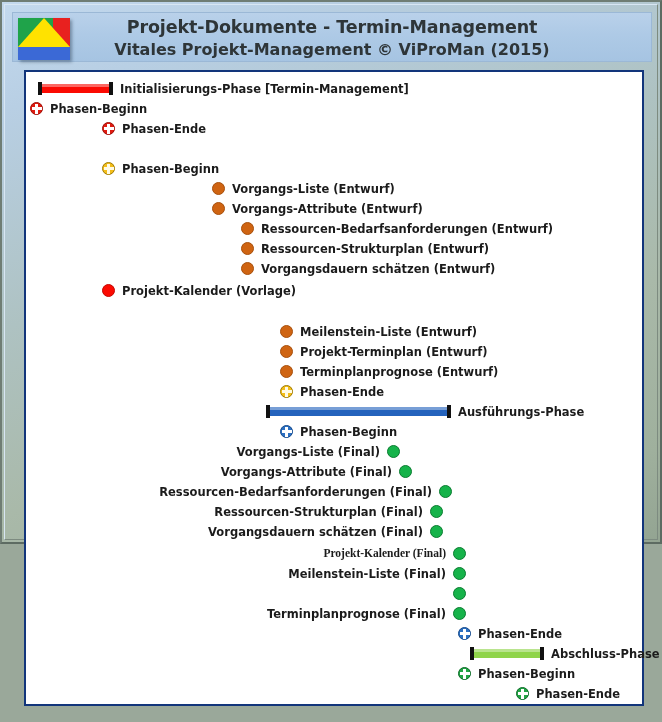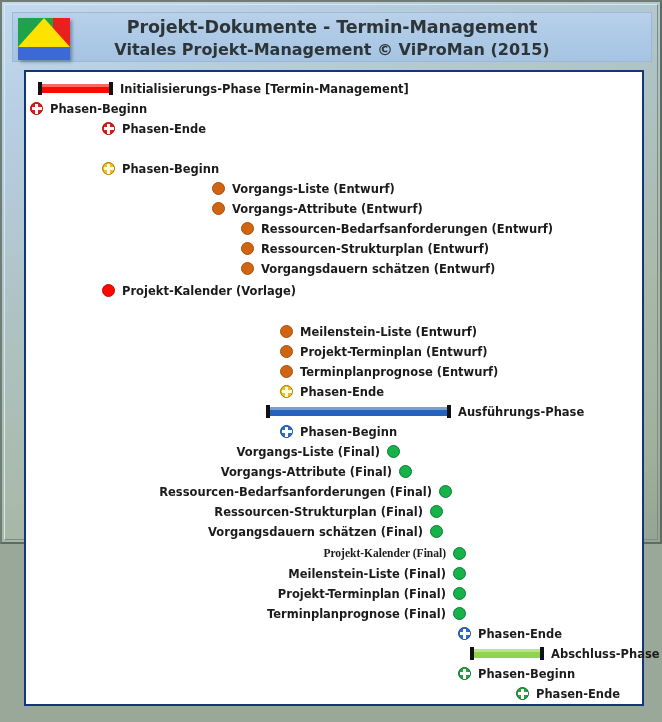--- a/index.html
+++ b/index.html
@@ -120,21 +120,21 @@
       <div class="row" style="top: 309px; left: 254px;"><span class="mk ms-gold"><span class="ring"></span><span class="cross-v"></span><span class="cross-h"></span></span><span class="gap7"></span><span class="lbl">Phasen-Ende</span></div>
       <div class="row" style="top: 329px; left: 240px;"><span class="bar blue" style="width: 185px;"><span class="cap capL"></span><span class="fill"></span><span class="sheen"></span><span class="cap capR"></span></span><span class="gap7"></span><span class="lbl">Ausführungs-Phase</span></div>
       <div class="row" style="top: 349px; left: 254px;"><span class="mk ms-blue"><span class="ring"></span><span class="cross-v"></span><span class="cross-h"></span></span><span class="gap7"></span><span class="lbl">Phasen-Beginn</span></div>
       <div class="row" style="top: 369px; right: 242px;"><span class="lbl">Vorgangs-Liste (Final)</span><span class="gap7"></span><span class="mk dot-green"><span class="ring"></span></span></div>
       <div class="row" style="top: 409px; right: 190px;"><span class="lbl">Ressourcen-Bedarfsanforderungen (Final)</span><span class="gap7"></span><span class="mk dot-green"><span class="ring"></span></span></div>
       <div class="row" style="top: 389px; right: 230px;"><span class="lbl">Vorgangs-Attribute (Final)</span><span class="gap7"></span><span class="mk dot-green"><span class="ring"></span></span></div>
       <div class="row" style="top: 429px; right: 199px;"><span class="lbl">Ressourcen-Strukturplan (Final)</span><span class="gap7"></span><span class="mk dot-green"><span class="ring"></span></span></div>
       <div class="row" style="top: 449px; right: 199px;"><span class="lbl">Vorgangsdauern schätzen (Final)</span><span class="gap7"></span><span class="mk dot-green"><span class="ring"></span></span></div>
       <div class="row" style="top: 471px; right: 176px; font-family: Liberation Serif, serif;"><span class="lbl">Projekt-Kalender (Final)</span><span class="gap7"></span><span class="mk dot-green"><span class="ring"></span></span></div>
       <div class="row" style="top: 491px; right: 176px;"><span class="lbl">Meilenstein-Liste (Final)</span><span class="gap7"></span><span class="mk dot-green"><span class="ring"></span></span></div>
-      <div class="row" style="top: 511px; right: 176px;"><span class="lbl">Projekt-Terminplan (Final)</span><span class="gap7"></span><span class="mk dot-green"><span class="ring"></span></span></div>
+      <div class="row" style="top: 511px; right: 176px;"><span class="gap7"></span><span class="mk dot-green"><span class="ring"></span></span></div>
       <div class="row" style="top: 531px; right: 176px;"><span class="lbl">Terminplanprognose (Final)</span><span class="gap7"></span><span class="mk dot-green"><span class="ring"></span></span></div>
       <div class="row" style="top: 551px; left: 432px;"><span class="mk ms-blue"><span class="ring"></span><span class="cross-v"></span><span class="cross-h"></span></span><span class="gap7"></span><span class="lbl">Phasen-Ende</span></div>
       <div class="row" style="top: 571px; left: 444px;"><span class="bar green" style="width: 74px;"><span class="cap capL"></span><span class="fill"></span><span class="sheen"></span><span class="cap capR"></span></span><span class="gap7"></span><span class="lbl">Abschluss-Phase</span></div>
       <div class="row" style="top: 591px; left: 432px;"><span class="mk ms-green"><span class="ring"></span><span class="cross-v"></span><span class="cross-h"></span></span><span class="gap7"></span><span class="lbl">Phasen-Beginn</span></div>
       <div class="row" style="top: 611px; left: 490px;"><span class="mk ms-green"><span class="ring"></span><span class="cross-v"></span><span class="cross-h"></span></span><span class="gap7"></span><span class="lbl">Phasen-Ende</span></div>
     </div>
 
 </div>
 
 </body></html>

